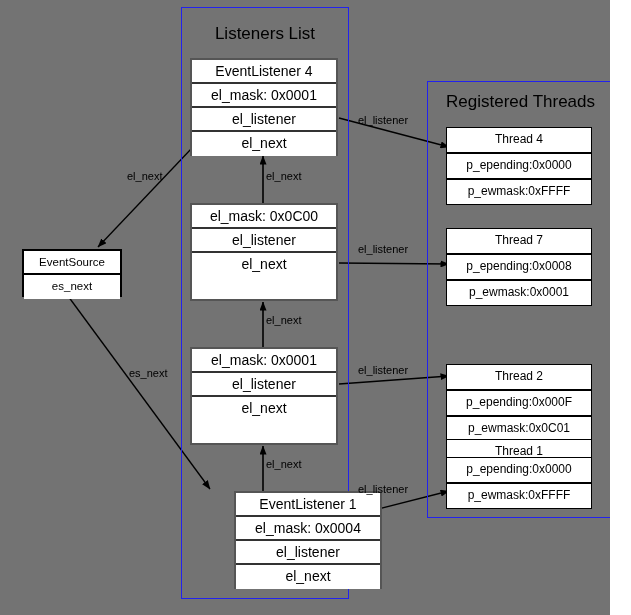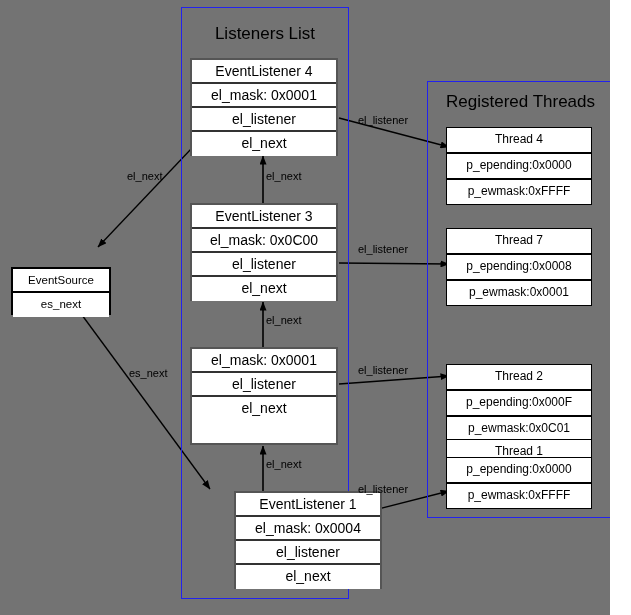--- a/index.html
+++ b/index.html
@@ -157,40 +157,39 @@
   </div>
 
   <div class="node listener" style="left:190px; top:58px; width:148px; height:98px;">
     <div class="row">EventListener 4</div>
     <div class="row">el_mask: 0x0001</div>
     <div class="row">el_listener</div>
     <div class="row">el_next</div>
   </div>
 
   <div class="node listener" style="left:190px; top:203px; width:148px; height:98px;">
-    <div class="row">EventListener 3</div>
     <div class="row">el_mask: 0x0C00</div>
     <div class="row">el_listener</div>
     <div class="row">el_next</div>
   </div>
 
   <div class="node listener" style="left:190px; top:347px; width:148px; height:98px;">
     <div class="row">el_mask: 0x0001</div>
     <div class="row">el_listener</div>
     <div class="row">el_next</div>
   </div>
 
   <div class="node listener" style="left:206px; top:491px; width:148px; height:98px;margin-left:28px;">
     <div class="row">EventListener 1</div>
     <div class="row">el_mask: 0x0004</div>
     <div class="row">el_listener</div>
     <div class="row">el_next</div>
   </div>
 
-  <div class="node source" style="left:11px; top:249px; width:100px; height:48px;margin-top:18px;">
+  <div class="node source" style="left:22px; top:249px; width:100px; height:48px;">
     <div class="row">EventSource</div>
     <div class="row">es_next</div>
   </div>
 
   <div class="group" style="left:427px; top:81px; width:187px; height:437px;">
     <div class="group-title" style="top:10px;">Registered Threads</div>
   </div>
 
   <div class="node thread" style="left:446px; top:127px; width:146px; height:78px;">
     <div class="row" style="top:0px;">Thread 4</div>

